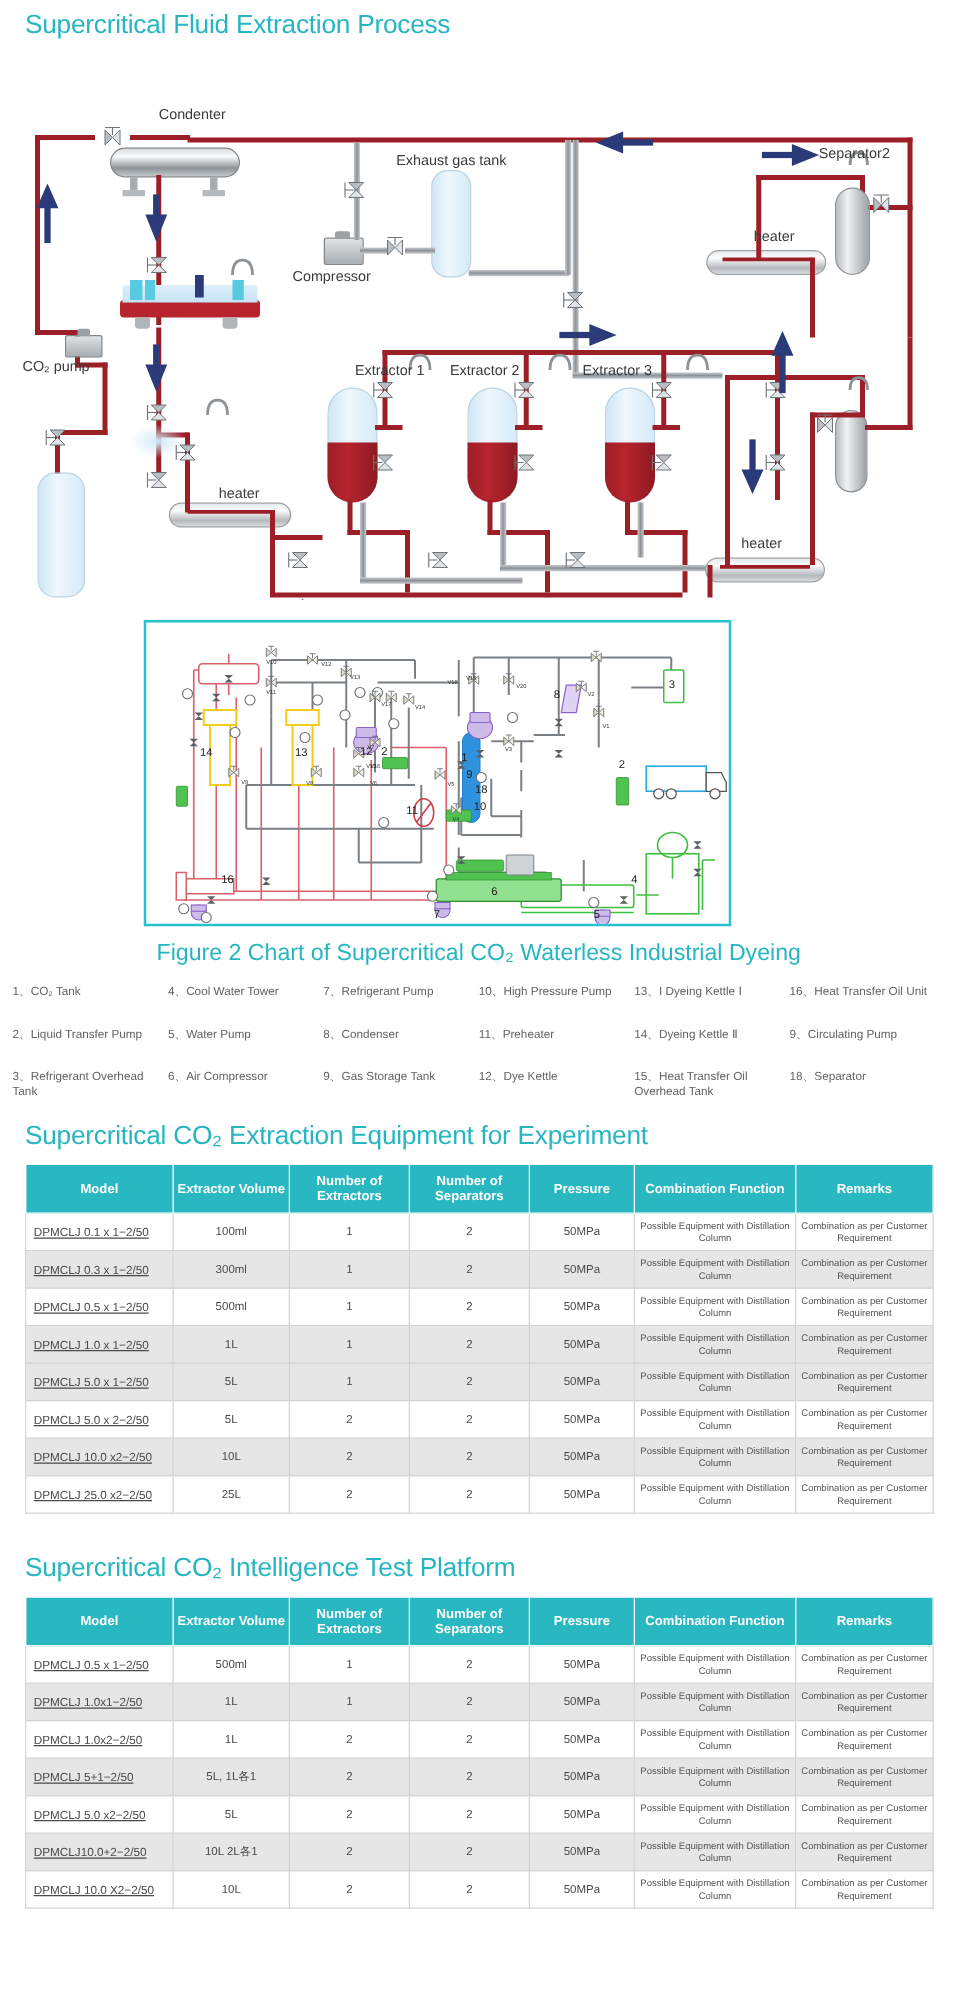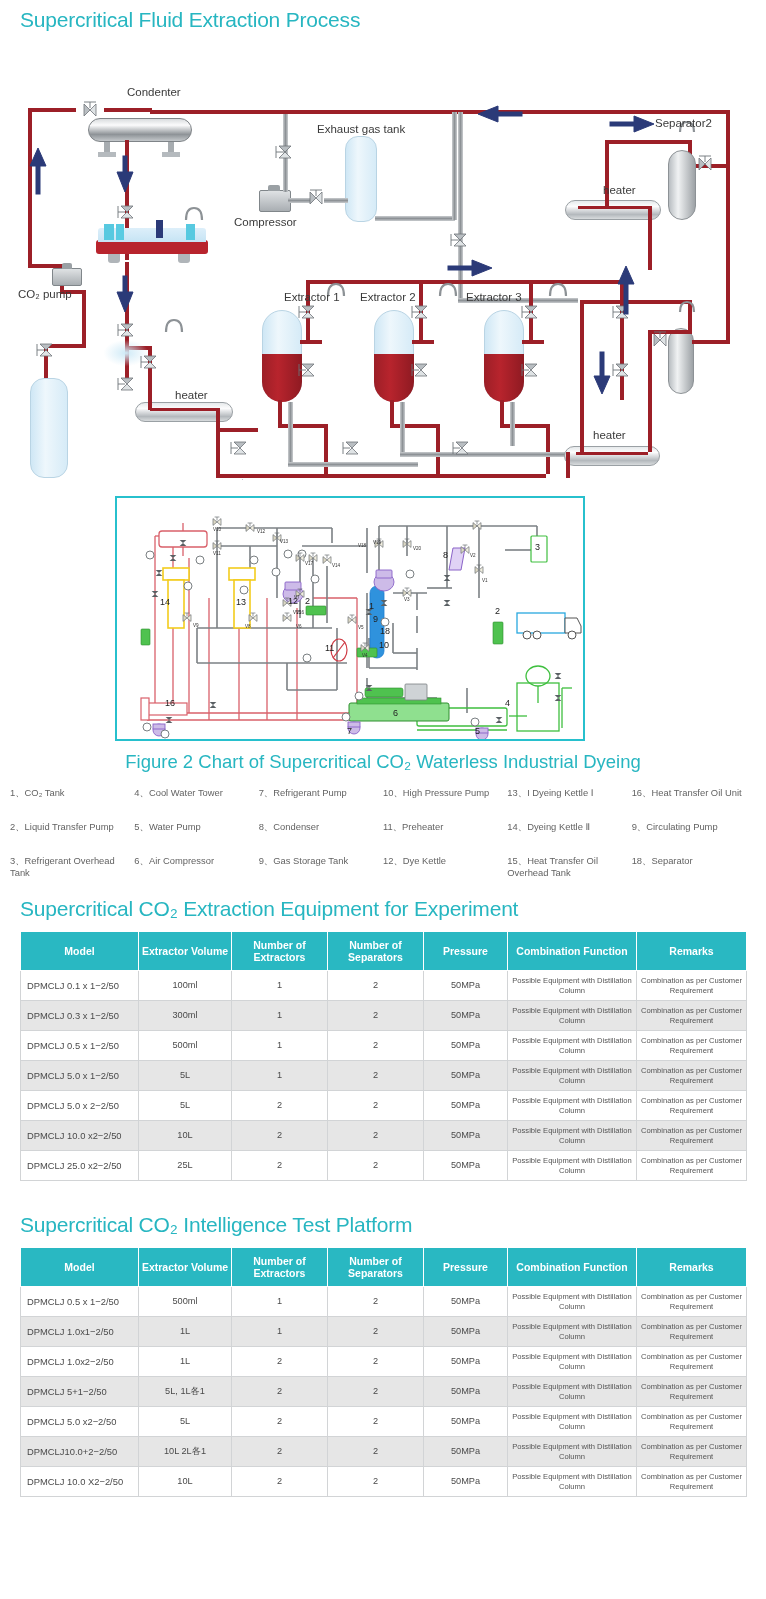--- a/index.html
+++ b/index.html
@@ -160,21 +160,21 @@
     border: 1px solid #ffffff;
   }
   table.spec td {
     font-size: 9.2px;
     color: #4a4a4a;
     text-align: center;
     padding: 5px 3px;
     border: 1px solid #d2d4d6;
     line-height: 11px;
   }
-  table.spec td.model { text-align: left; padding-left: 6px; font-size: 9.4px; }
+  table.spec td.model { text-align: left; padding-left: 6px; font-size: 9.4px; text-decoration: underline; }
   table.spec td.small { font-size: 7.6px; line-height: 9.5px; color: #555; }
   table.spec tr.alt td { background: #e6e6e6; }
   .col-model { width: 118px; }
   .col-vol { width: 93px; }
   .col-ext { width: 96px; }
   .col-sep { width: 96px; }
   .col-pres { width: 84px; }
   .col-comb { width: 129px; }
   .col-rem { width: 110px; }
   .spacer-24 { height: 24px; }
@@ -611,21 +611,21 @@
       <div class="d2-num" style="left:358px; top:228px; font-size:9px;">5</div>
       <div class="d2-num" style="left:276px; top:210px; font-size:9px;">6</div>
       <div class="d2-num" style="left:230px; top:228px; font-size:9px;">7</div>
       <div class="d2-num" style="left:326px; top:52px;  font-size:9px;">8</div>
       <div class="d2-num" style="left:256px; top:116px; font-size:9px;">9</div>
       <div class="d2-num" style="left:262px; top:142px; font-size:9px;">10</div>
       <div class="d2-num" style="left:208px; top:145px; font-size:9px;">11</div>
       <div class="d2-num" style="left:171px; top:98px;  font-size:9px;">12</div>
       <div class="d2-num" style="left:119px; top:99px;  font-size:9px;">13</div>
       <div class="d2-num" style="left:43px;  top:99px;  font-size:9px;">14</div>
-      <div class="d2-num" style="left:48px;  top:200px; font-size:9px;">16</div>
+      <div class="d2-num" style="left:60px;  top:200px; font-size:9px;">16</div>
       <div class="d2-num" style="left:188px; top:98px;  font-size:9px;">2</div>
       <div class="d2-num" style="left:263px; top:88px;  font-size:9px;margin-top:40px;">18</div>
 
       <div class="d2-vlab" style="left:365px; top:80px;">V1</div>
       <div class="d2-vlab" style="left:353px; top:55px;">V2</div>
       <div class="d2-vlab" style="left:287px; top:99px;">V3</div>
       <div class="d2-vlab" style="left:245px; top:155px;">V4</div>
       <div class="d2-vlab" style="left:241px; top:127px;">V5</div>
       <div class="d2-vlab" style="left:179px; top:126px;">V6</div>
       <div class="d2-vlab" style="left:177px; top:97px;">V7</div>
@@ -725,20 +725,29 @@
       <tr>
         <td class="model">DPMCLJ 0.5 x 1−2/50</td>
         <td>500ml</td>
         <td>1</td>
         <td>2</td>
         <td>50MPa</td>
         <td class="small">Possible Equipment with Distillation Column</td>
         <td class="small">Combination as per Customer Requirement</td>
       </tr>
       <tr class="alt">
+        <td class="model">DPMCLJ 1.0 x 1−2/50</td>
+        <td>1L</td>
+        <td>1</td>
+        <td>2</td>
+        <td>50MPa</td>
+        <td class="small">Possible Equipment with Distillation Column</td>
+        <td class="small">Combination as per Customer Requirement</td>
+      </tr>
+      <tr class="alt">
         <td class="model">DPMCLJ 5.0 x 1−2/50</td>
         <td>5L</td>
         <td>1</td>
         <td>2</td>
         <td>50MPa</td>
         <td class="small">Possible Equipment with Distillation Column</td>
         <td class="small">Combination as per Customer Requirement</td>
       </tr>
       <tr>
         <td class="model">DPMCLJ 5.0 x 2−2/50</td>

